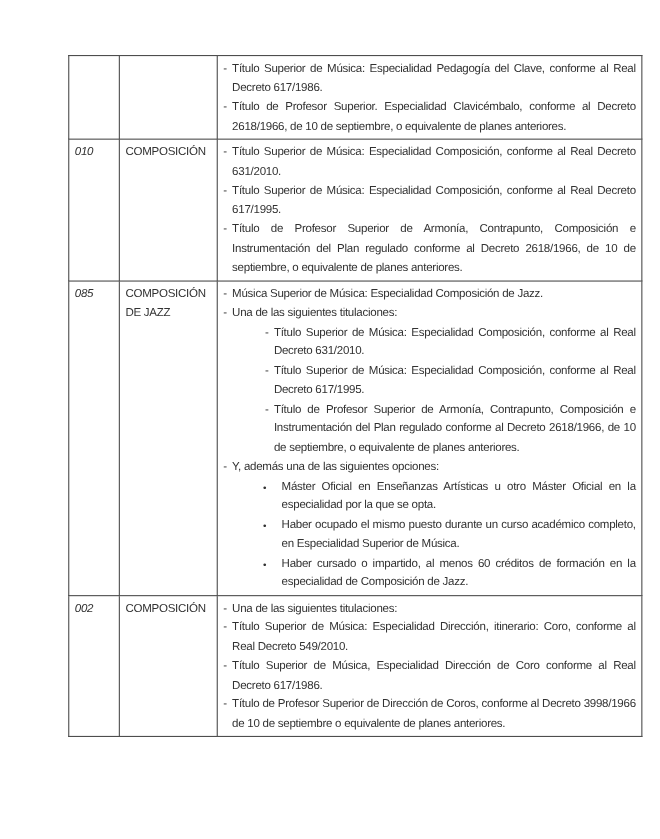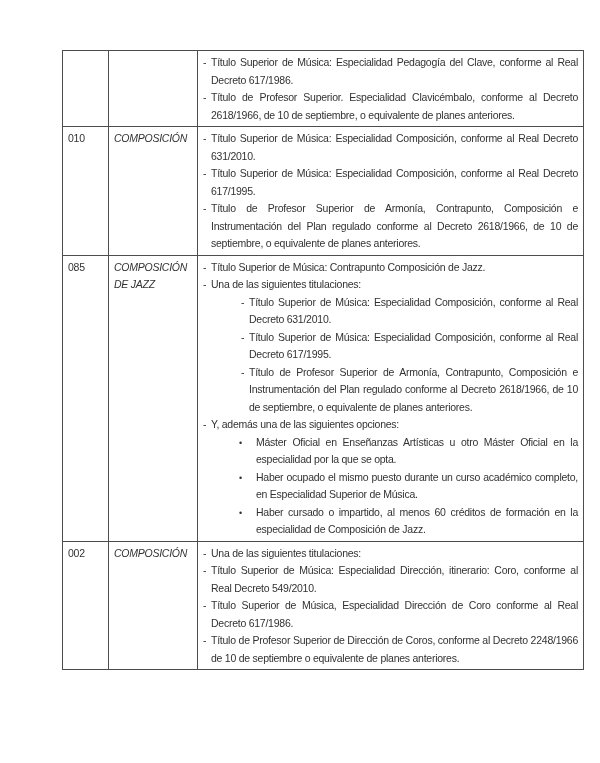--- a/index.html
+++ b/index.html
@@ -27,22 +27,22 @@
     table-layout: fixed;
   }
   table.qual-table td {
     border: 1px solid #4d4d4d;
     vertical-align: top;
     font-size: 10.5px;
     line-height: 17.5px;
     letter-spacing: -0.25px;
     padding: 3px 5px 2px 5px;
   }
-  td.code-col   { width: 46px;  }
-  td.spec-col   { width: 89px; font-style: italic;  }
+  td.code-col   { width: 46px; font-style: italic;  }
+  td.spec-col   { width: 89px;  }
   td.req-col    { width: 386px; }
   .code-text, .spec-text {
     display: block;
     text-transform: none;
     white-space: normal;
   }
   .req-item {
     position: relative;
     text-align: justify;
   }
@@ -110,21 +110,21 @@
   <tr>
     <td class="code-col">
       <span class="code-text">085</span>
     </td>
     <td class="spec-col">
       <span class="spec-text">COMPOSICIÓN DE JAZZ</span>
     </td>
     <td class="req-col">
   <div class="req-item lvl1">
     <span class="marker">-</span>
-    <span class="txt">Título Superior de Música: Contrapunto Composición de Jazz.</span>
+    <span class="txt">Música Superior de Música: Especialidad Composición de Jazz.</span>
   </div>
 
   <div class="req-item lvl1">
     <span class="marker">-</span>
     <span class="txt">Una de las siguientes titulaciones:</span>
   </div>
 
   <div class="req-item lvl2">
     <span class="marker">-</span>
     <span class="txt">Título Superior de Música: Especialidad Composición, conforme al Real Decreto 631/2010.</span>
@@ -180,19 +180,19 @@
     <span class="txt">Título Superior de Música: Especialidad Dirección, itinerario: Coro, conforme al Real Decreto 549/2010.</span>
   </div>
 
   <div class="req-item lvl1">
     <span class="marker">-</span>
     <span class="txt">Título Superior de Música, Especialidad Dirección de Coro conforme al Real Decreto 617/1986.</span>
   </div>
 
   <div class="req-item lvl1">
     <span class="marker">-</span>
-    <span class="txt">Título de Profesor Superior de Dirección de Coros, conforme al Decreto 2248/1966 de 10 de septiembre o equivalente de planes anteriores.</span>
+    <span class="txt">Título de Profesor Superior de Dirección de Coros, conforme al Decreto 3998/1966 de 10 de septiembre o equivalente de planes anteriores.</span>
   </div>
 </td>
   </tr>
 </tbody>
   </table>
 </div>
 
 </body></html>

